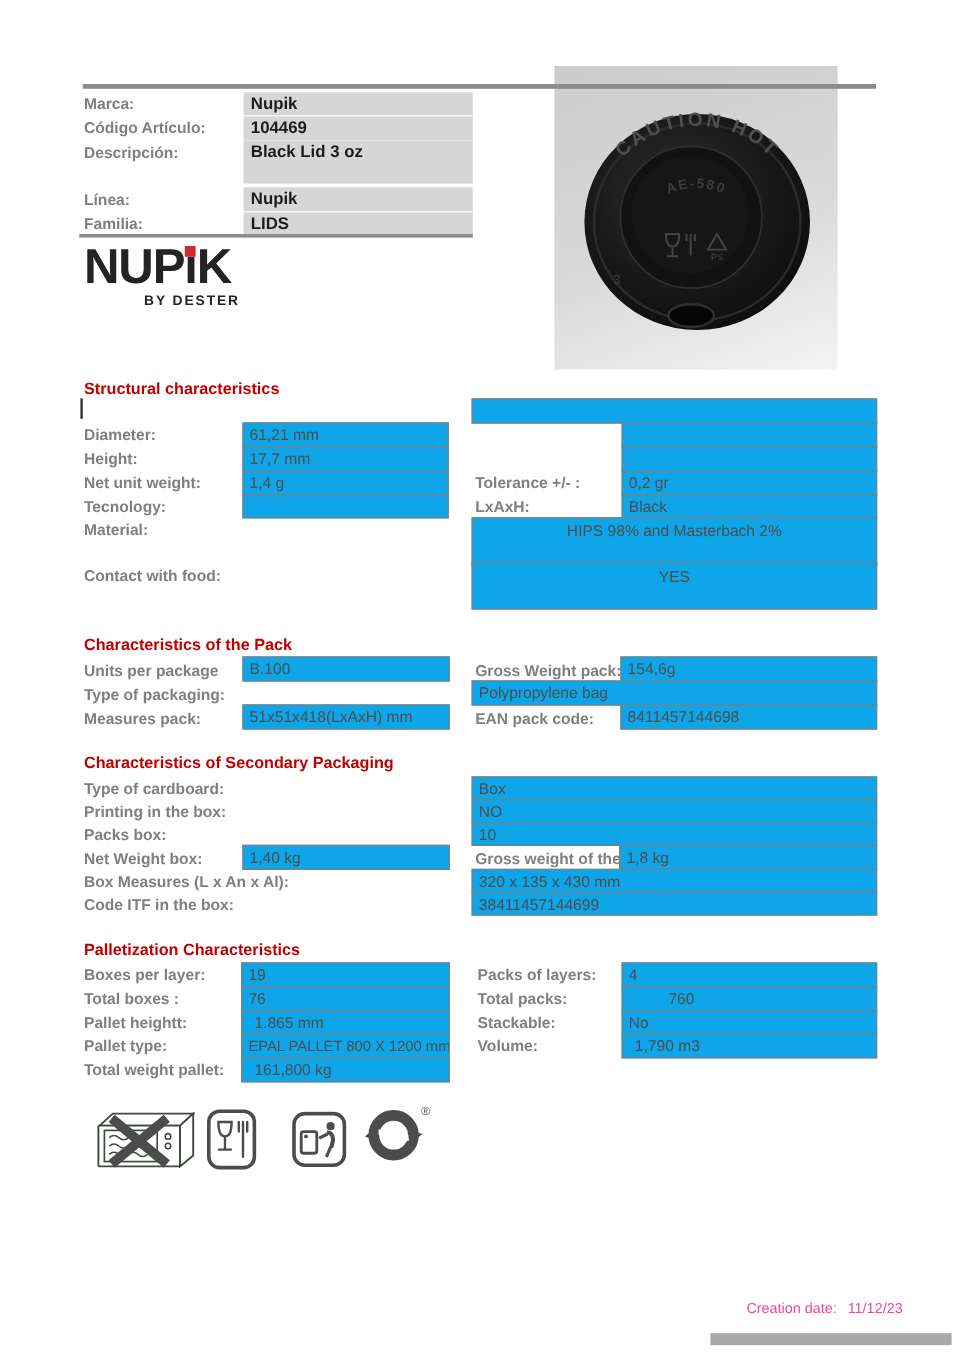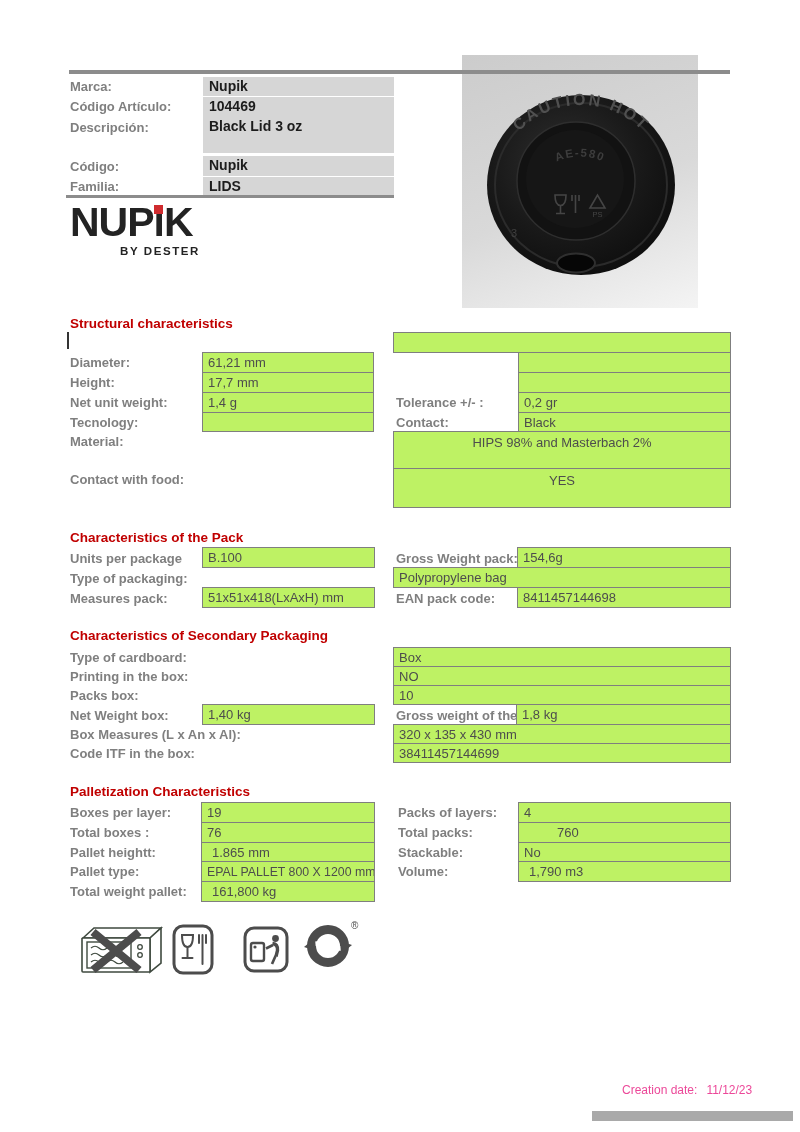--- a/index.html
+++ b/index.html
@@ -1,20 +1,20 @@
 <!DOCTYPE html>
 <html><head>
 <meta charset="utf-8">
 <style>
   html,body{margin:0;padding:0;background:#fff;}
   .page{position:relative;width:800px;height:1132px;background:#ffffff;
         font-family:"Liberation Sans",sans-serif;overflow:hidden;}
   .bar{position:absolute;background:#8c8c8c;}
   .lbl{position:absolute;color:#7f7f7f;font-size:13px;line-height:15px;white-space:nowrap;font-weight:bold;}
-  .box{position:absolute;border:1.5px solid #7f7f7f;background:#bef264;color:#4d4d4d;
+  .box{position:absolute;border:1.5px solid #7f7f7f;background:#0ea5e9;color:#4d4d4d;
        font-size:13px;line-height:16px;padding:1.5px 0 0 5px;box-sizing:border-box;
        white-space:nowrap;overflow:hidden;}
   .box.center{text-align:center;padding-left:0;}
   .box.sm{font-size:12.3px;}
   .sec-title{position:absolute;color:#c00000;font-size:13.5px;font-weight:bold;white-space:nowrap;}
   .ivalue{position:absolute;left:203px;width:191px;background:#d6d6d6;color:#1c1c1c;
           font-weight:bold;font-size:14px;line-height:19px;padding:0 0 0 6px;box-sizing:border-box;}
   .logo{position:absolute;left:70px;top:201px;font-size:41px;font-weight:bold;color:#232323;
         line-height:42px;letter-spacing:-1px;}
   .logo .idot{position:relative;display:inline-block;}
@@ -69,21 +69,21 @@
   </div>
 
   <div class="bar" style="left:69px;top:70px;width:661px;height:4px;"></div>
 
   <div class="lbl" style="left:70px;top:79px;">Marca:</div>
   <div class="ivalue" style="top:77px;height:19px;">Nupik</div>
   <div class="lbl" style="left:70px;top:99px;">Código Artículo:</div>
   <div class="ivalue" style="top:97px;height:20px;">104469</div>
   <div class="lbl" style="left:70px;top:120px;">Descripción:</div>
   <div class="ivalue" style="top:117px;height:36px;">Black Lid 3 oz</div>
-  <div class="lbl" style="left:70px;top:159px;">Código:</div>
+  <div class="lbl" style="left:70px;top:159px;">Línea:</div>
   <div class="ivalue" style="top:156px;height:20px;">Nupik</div>
   <div class="lbl" style="left:70px;top:179px;">Familia:</div>
   <div class="ivalue" style="top:177px;height:19px;">LIDS</div>
   <div class="bar" style="left:66px;top:195px;width:328px;height:3px;"></div>
 
   <div class="logo"><span>NUP</span><span class="idot">i</span><span>K</span></div>
   <div class="logo-sub">BY DESTER</div>
 
   <div class="sec-title" style="left:70px;top:316px;">Structural characteristics</div>
   <div class="cursor"></div>
@@ -97,21 +97,21 @@
   <div class="box" style="left:202px;top:392px;width:172px;height:21px;">1,4 g</div>
   <div class="lbl" style="left:70px;top:415px;">Tecnology:</div>
   <div class="box" style="left:202px;top:412px;width:172px;height:20px;"></div>
   <div class="lbl" style="left:70px;top:434px;">Material:</div>
   <div class="lbl" style="left:70px;top:472px;">Contact with food:</div>
 
   <div class="box" style="left:518px;top:352px;width:213px;height:21px;"></div>
   <div class="box" style="left:518px;top:372px;width:213px;height:21px;"></div>
   <div class="lbl" style="left:396px;top:395px;">Tolerance +/- :</div>
   <div class="box" style="left:518px;top:392px;width:213px;height:21px;">0,2 gr</div>
-  <div class="lbl" style="left:396px;top:415px;">Contact:</div>
+  <div class="lbl" style="left:396px;top:415px;">LxAxH:</div>
   <div class="box" style="left:518px;top:412px;width:213px;height:20px;">Black</div>
   <div class="box center" style="left:393px;top:431px;width:338px;height:41px;padding-top:3px;">HIPS 98%  and  Masterbach 2%</div>
   <div class="box center" style="left:393px;top:468px;width:338px;height:40px;padding-top:4px;">YES</div>
 
   <div class="sec-title" style="left:70px;top:530px;">Characteristics of the Pack</div>
   <div class="lbl" style="left:70px;top:551px;">Units per package</div>
   <div class="box" style="left:202px;top:547px;width:173px;height:21px;">B.100</div>
   <div class="lbl" style="left:70px;top:571px;">Type of packaging:</div>
   <div class="lbl" style="left:70px;top:591px;">Measures pack:</div>
   <div class="box" style="left:202px;top:587px;width:173px;height:21px;">51x51x418(LxAxH) mm</div>

